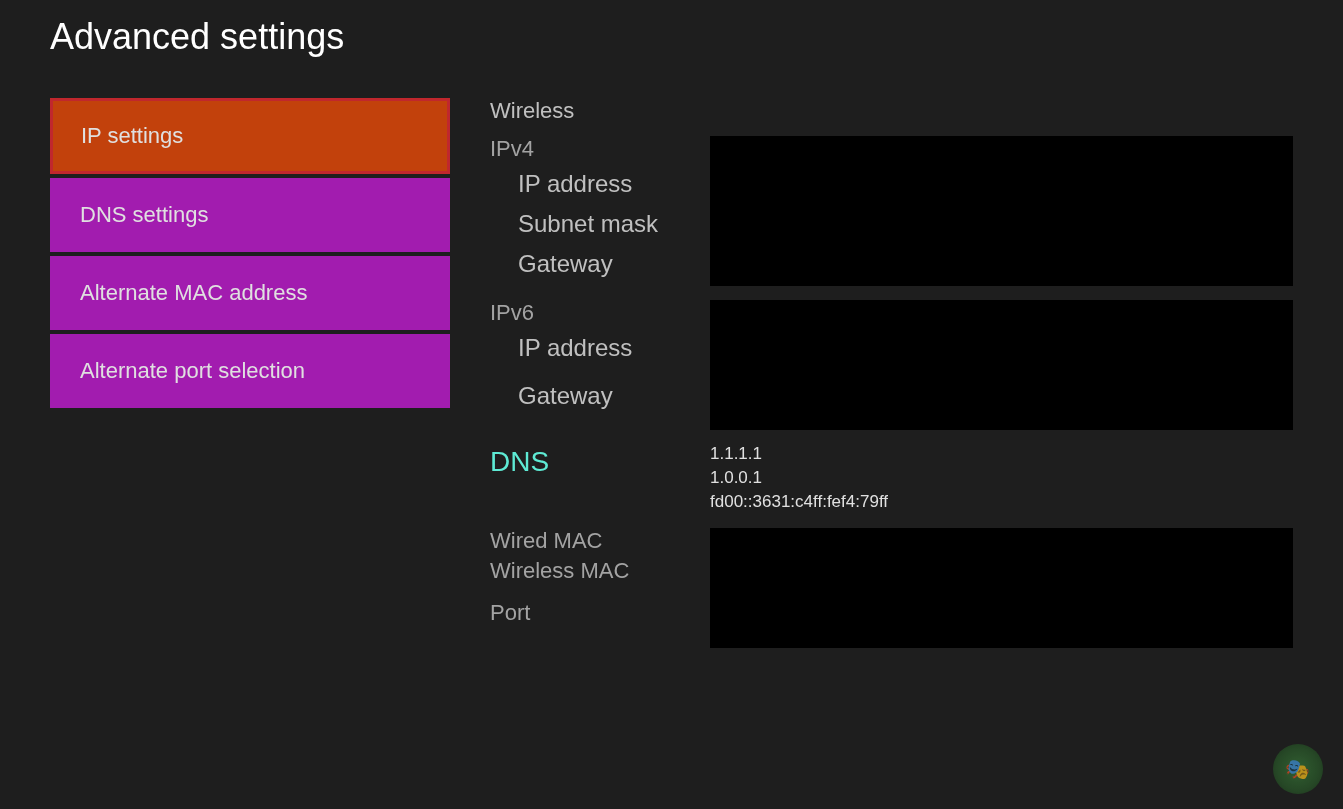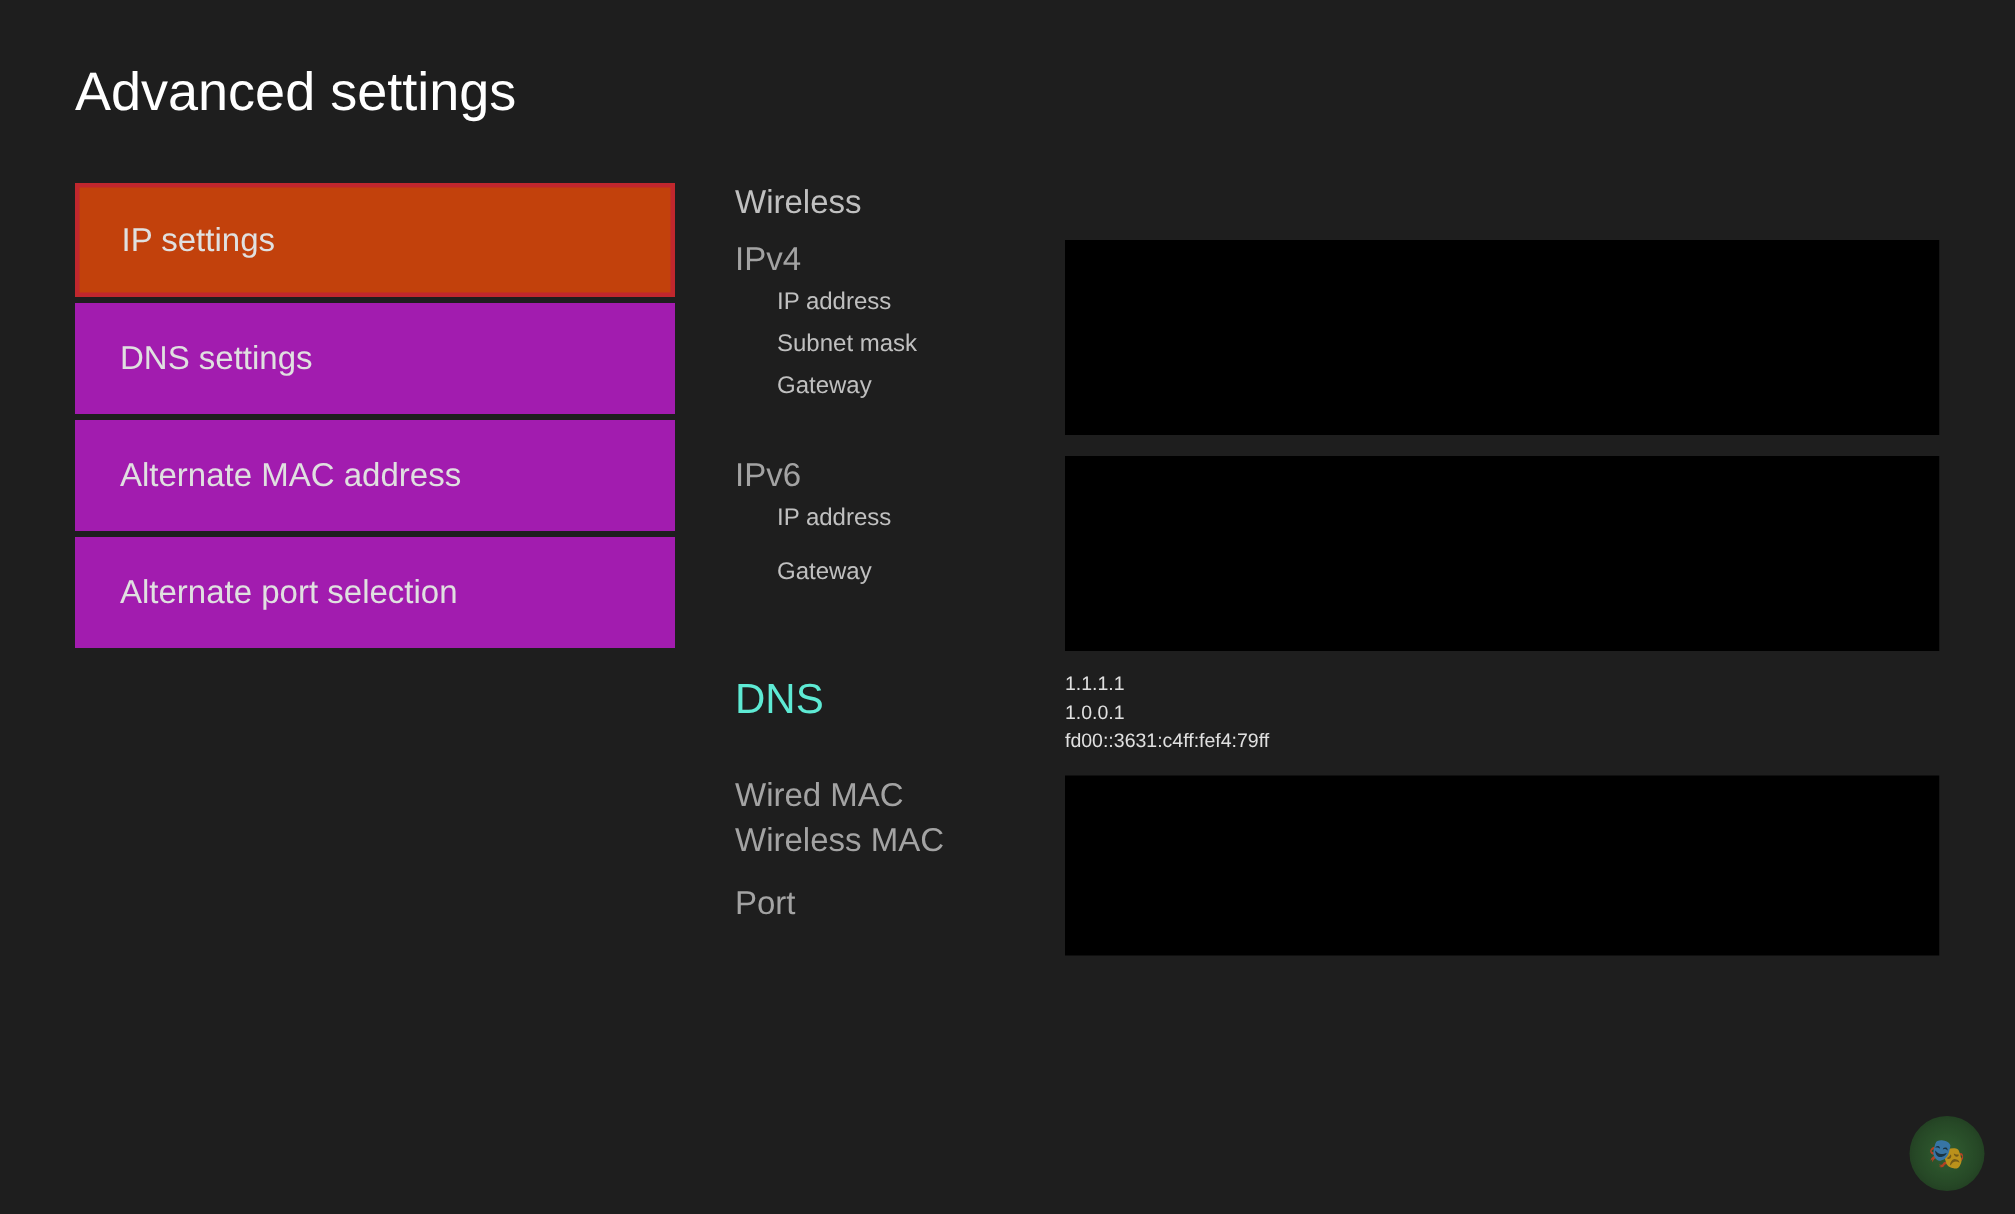--- a/index.html
+++ b/index.html
@@ -13,21 +13,21 @@
       height: 809px;
       background-color: #1e1e1e;
       color: #e0e0e0;
       font-family: 'Segoe UI', Arial, sans-serif;
       overflow: hidden;
     }
 
     .page-container {
       width: 100%;
       height: 100%;
-      padding: 40px 50px;
+      padding: 16px 50px;
       display: flex;
       flex-direction: column;
       border-radius: 32px;
     }
 
     .page-title {
       font-size: 36px;
       font-weight: 300;
       color: #ffffff;
       margin-bottom: 40px;
@@ -85,21 +85,21 @@
       padding-top: 2px;
     }
 
     .dns-values {
       display: flex;
       flex-direction: column;
       gap: 4px;
     }
 
     .dns-value {
-      font-size: 13px;
+      font-size: 17px;
       color: #e0e0e0;
     }
 
     
     .wireless-label {
       font-size: 22px;
       color: #c0c0c0;
       margin-bottom: 12px;
     }
 
@@ -115,21 +115,21 @@
       flex-direction: column;
     }
 
     .full-labels .main-label {
       font-size: 22px;
       color: #a3a3a3;
       margin-bottom: 4px;
     }
 
     .full-labels .sub-label {
-      font-size: 16px;
+      font-size: 24px;
       color: #c0c0c0;
       padding-left: 28px;
       margin-bottom: 4px;
       line-height: 1.5;
     }
 
     .full-box {
       flex: 1;
       background-color: #000000;
     }

